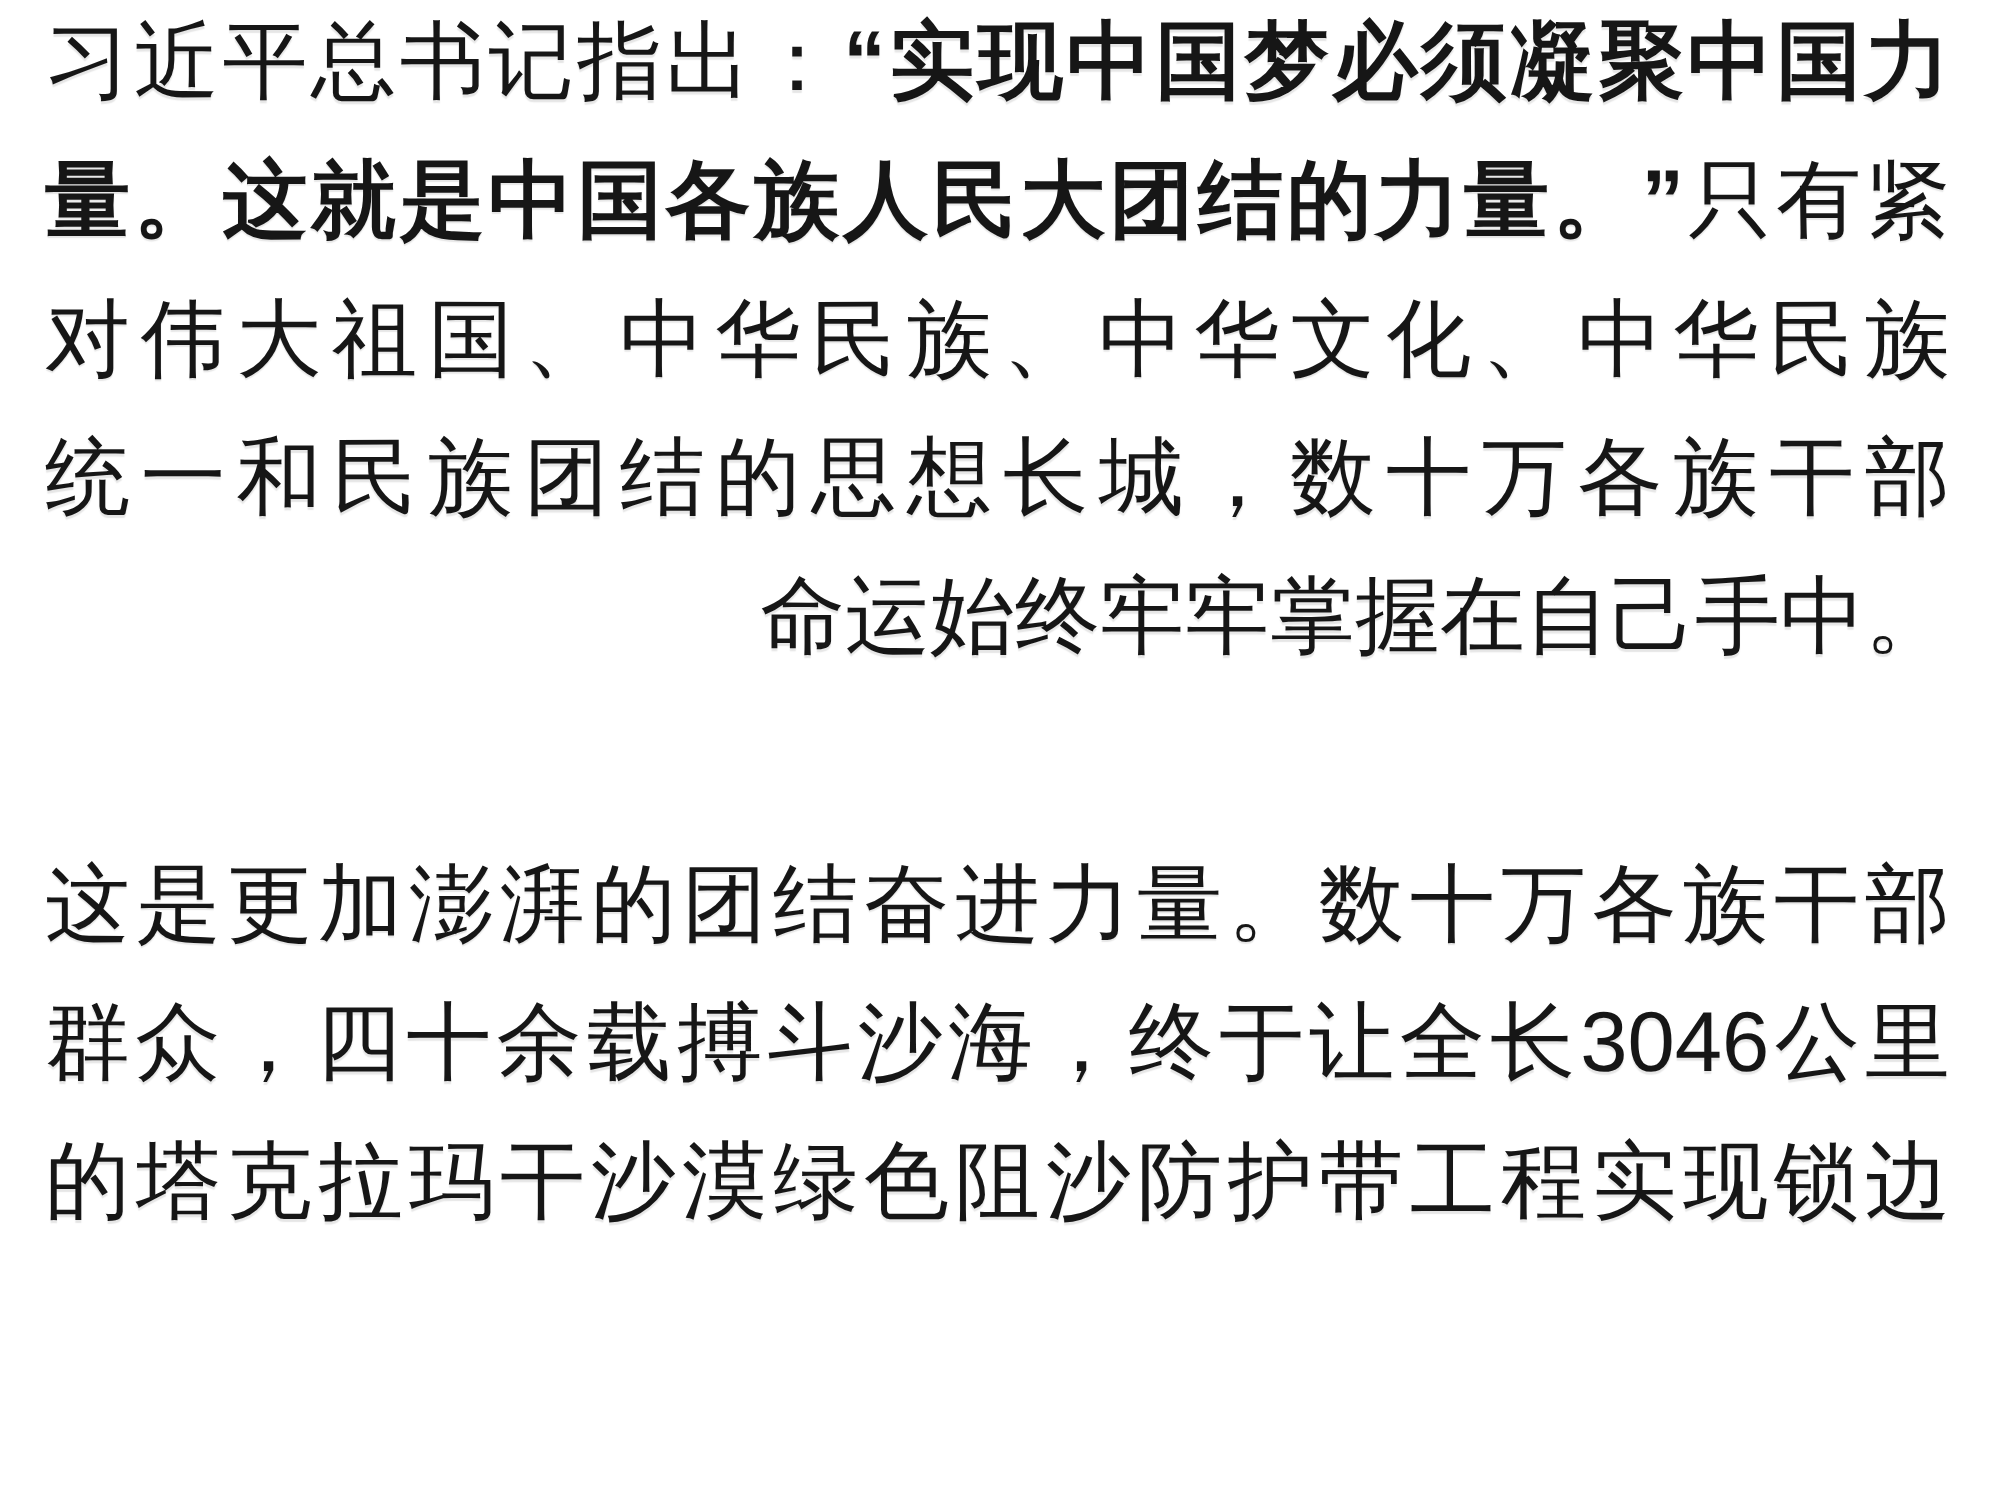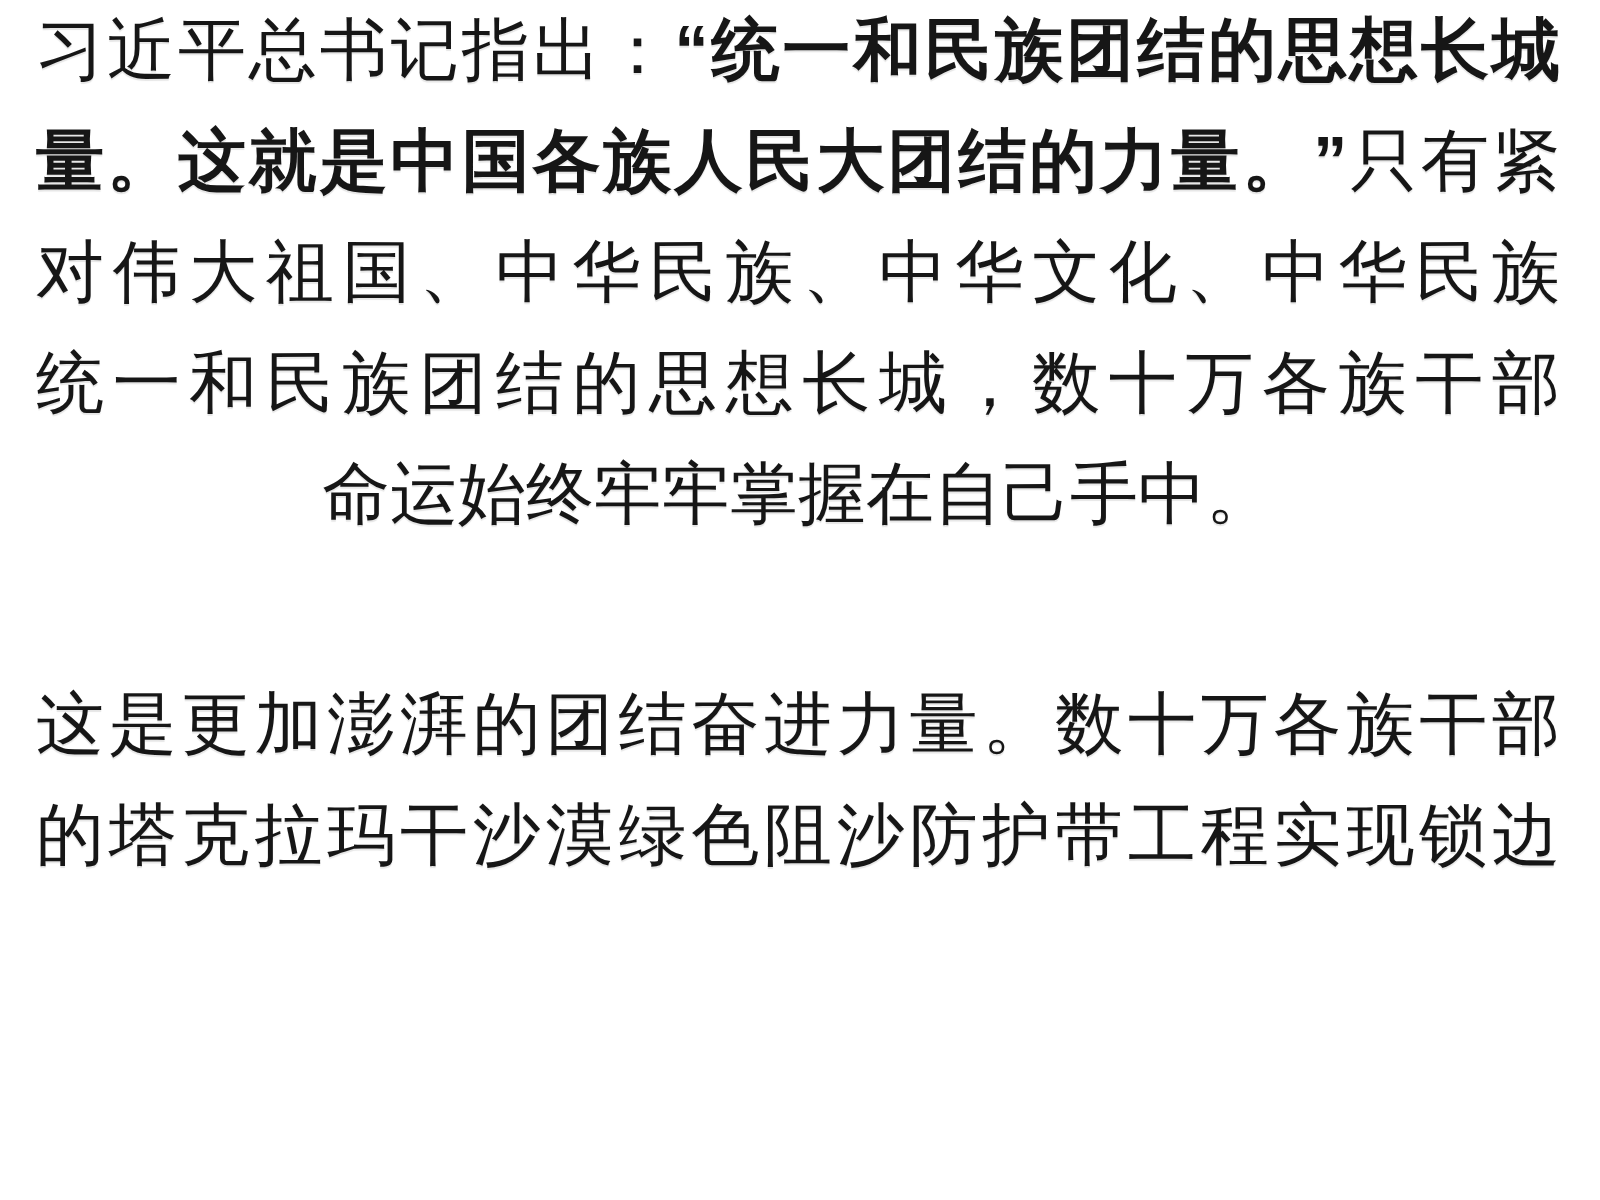--- a/index.html
+++ b/index.html
@@ -18,38 +18,39 @@
     font-family: "Liberation Sans", sans-serif;
     font-size: 68px;
     line-height: 111px;
     color: #161616;
     text-shadow: 0 2px 1px rgba(0,0,0,0.10);
   }
   .paragraph + .paragraph {
     margin-top: 119px;
   }
   .line {
-    text-align: center;
+    text-align: right;
   }
   .line.just {
     text-align: justify;
     text-align-last: justify;
   }
   .seg.b {
     font-weight: 900;
   }
 </style>
 </head>
 <body>
 
 <main class="article" id="article">
     <div class="paragraph">
-      <div class="line just"><span class="seg">习近平总书记指出：</span><span class="seg b">“统一和民族团结的思想长城</span></div>
+      <div class="line just"><span class="seg">习近平总书记指出：</span><span class="seg b">“实现中国梦必须凝聚中国力</span></div>
       <div class="line just"><span class="seg b">量。这就是中国各族人民大团结的力量。”</span><span class="seg">只有紧</span></div>
       <div class="line just"><span class="seg">对伟大祖国、中华民族、中华文化、中华民族</span></div>
       <div class="line just"><span class="seg">统一和民族团结的思想长城，数十万各族干部</span></div>
       <div class="line"><span class="seg">命运始终牢牢掌握在自己手中。</span></div>
     </div>
     <div class="paragraph">
       <div class="line just"><span class="seg">这是更加澎湃的团结奋进力量。数十万各族干部</span></div>
+      <div class="line just"><span class="seg">群众，四十余载搏斗沙海，终于让全长3046公里</span></div>
       <div class="line just"><span class="seg">的塔克拉玛干沙漠绿色阻沙防护带工程实现锁边</span></div>
     </div>
   </main>
 
 </body></html>

